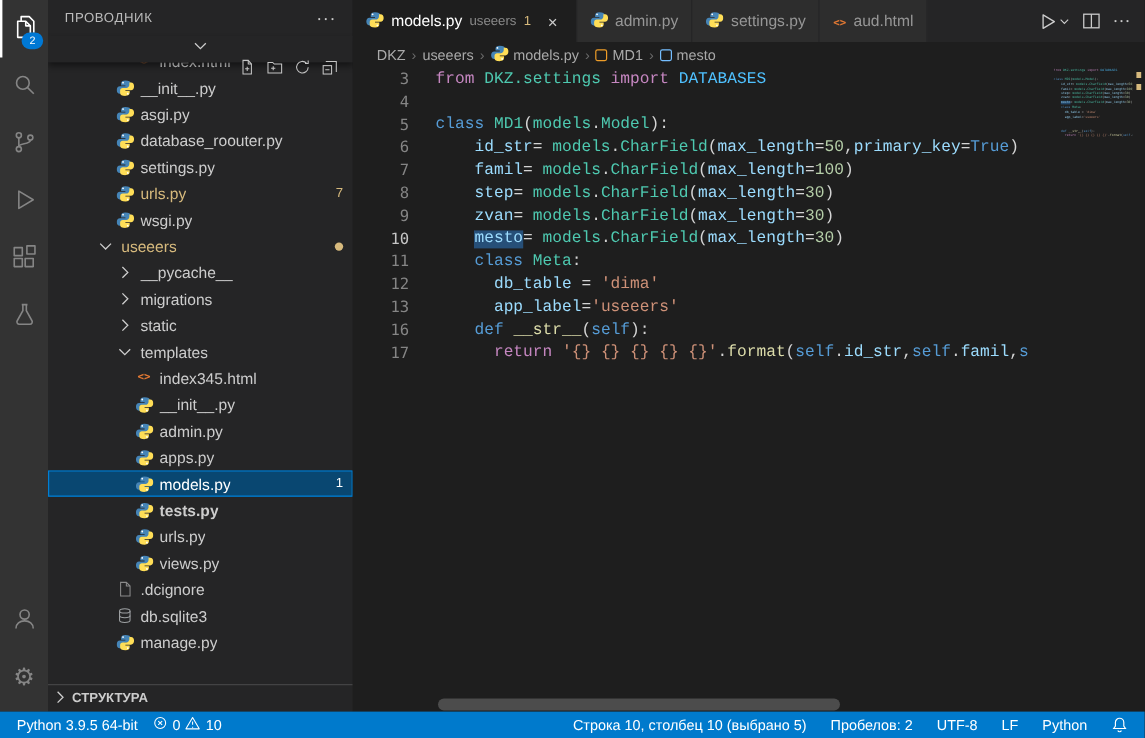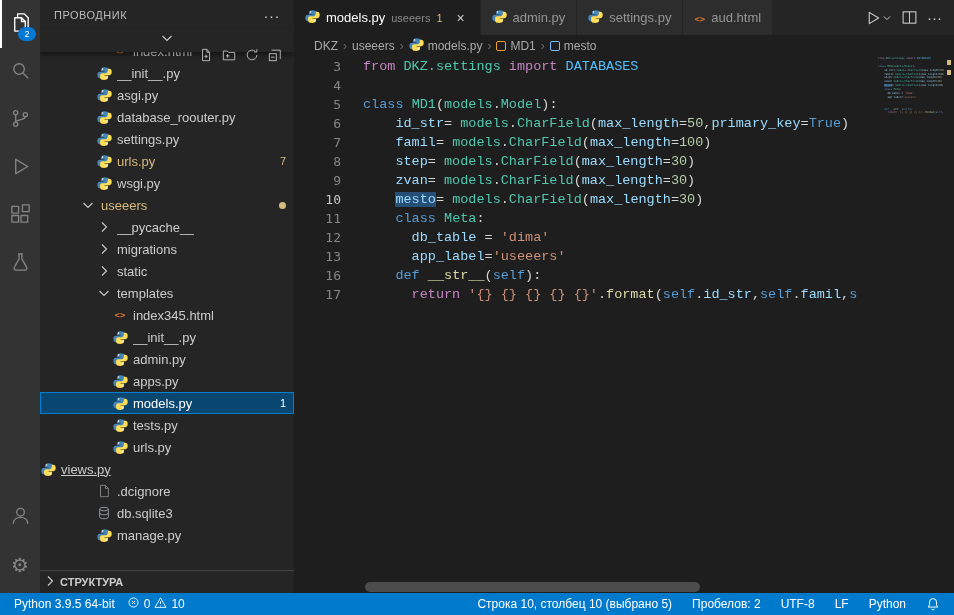--- a/index.html
+++ b/index.html
@@ -345,43 +345,43 @@
           <svg width="15" height="15" viewBox="0 0 16 16">
             <path fill="#4584b6" d="M7.9 1.2c-2.4 0-3.7.9-3.7 2.7v1.6h3.8v.7H3.1C1.4 6.2.3 7.5.3 9.6c0 2.1 1 3.4 2.7 3.4h1.5v-2c0-1.5 1.3-2.8 2.8-2.8h3.1c1.3 0 2.3-1 2.3-2.3V3.9c0-1.8-1.5-2.7-4.8-2.7z"></path>
             <circle fill="#ffffff" cx="5.9" cy="3.1" r=".8"></circle>
             <path fill="#ffde57" d="M8.1 14.8c2.4 0 3.7-.9 3.7-2.7v-1.6H8v-.7h4.9c1.7 0 2.8-1.3 2.8-3.4 0-2.1-1-3.4-2.7-3.4h-1.5v2c0 1.5-1.3 2.8-2.8 2.8H5.6c-1.3 0-2.3 1-2.3 2.3v2.1c0 1.8 1.5 2.7 4.8 2.7z"></path>
             <circle fill="#ffffff" cx="10.1" cy="12.9" r=".8"></circle>
           </svg>
         </span>
         <span class="lbl">models.py</span>
         <span class="badge">1</span>
       </div>
+      <div class="row" style="padding-left: 72px; font-weight: bold;">
+        <span class="ficon">
+          <svg width="15" height="15" viewBox="0 0 16 16">
+            <path fill="#4584b6" d="M7.9 1.2c-2.4 0-3.7.9-3.7 2.7v1.6h3.8v.7H3.1C1.4 6.2.3 7.5.3 9.6c0 2.1 1 3.4 2.7 3.4h1.5v-2c0-1.5 1.3-2.8 2.8-2.8h3.1c1.3 0 2.3-1 2.3-2.3V3.9c0-1.8-1.5-2.7-4.8-2.7z"></path>
+            <circle fill="#ffffff" cx="5.9" cy="3.1" r=".8"></circle>
+            <path fill="#ffde57" d="M8.1 14.8c2.4 0 3.7-.9 3.7-2.7v-1.6H8v-.7h4.9c1.7 0 2.8-1.3 2.8-3.4 0-2.1-1-3.4-2.7-3.4h-1.5v2c0 1.5-1.3 2.8-2.8 2.8H5.6c-1.3 0-2.3 1-2.3 2.3v2.1c0 1.8 1.5 2.7 4.8 2.7z"></path>
+            <circle fill="#ffffff" cx="10.1" cy="12.9" r=".8"></circle>
+          </svg>
+        </span>
+        <span class="lbl">tests.py</span>
+      </div>
       <div class="row" style="padding-left: 72px;">
         <span class="ficon">
           <svg width="15" height="15" viewBox="0 0 16 16">
             <path fill="#4584b6" d="M7.9 1.2c-2.4 0-3.7.9-3.7 2.7v1.6h3.8v.7H3.1C1.4 6.2.3 7.5.3 9.6c0 2.1 1 3.4 2.7 3.4h1.5v-2c0-1.5 1.3-2.8 2.8-2.8h3.1c1.3 0 2.3-1 2.3-2.3V3.9c0-1.8-1.5-2.7-4.8-2.7z"></path>
             <circle fill="#ffffff" cx="5.9" cy="3.1" r=".8"></circle>
             <path fill="#ffde57" d="M8.1 14.8c2.4 0 3.7-.9 3.7-2.7v-1.6H8v-.7h4.9c1.7 0 2.8-1.3 2.8-3.4 0-2.1-1-3.4-2.7-3.4h-1.5v2c0 1.5-1.3 2.8-2.8 2.8H5.6c-1.3 0-2.3 1-2.3 2.3v2.1c0 1.8 1.5 2.7 4.8 2.7z"></path>
             <circle fill="#ffffff" cx="10.1" cy="12.9" r=".8"></circle>
           </svg>
         </span>
-        <span class="lbl">tests.py</span>
+        <span class="lbl">urls.py</span>
       </div>
       <div class="row" style="padding-left: 72px;">
-        <span class="ficon">
-          <svg width="15" height="15" viewBox="0 0 16 16">
-            <path fill="#4584b6" d="M7.9 1.2c-2.4 0-3.7.9-3.7 2.7v1.6h3.8v.7H3.1C1.4 6.2.3 7.5.3 9.6c0 2.1 1 3.4 2.7 3.4h1.5v-2c0-1.5 1.3-2.8 2.8-2.8h3.1c1.3 0 2.3-1 2.3-2.3V3.9c0-1.8-1.5-2.7-4.8-2.7z"></path>
-            <circle fill="#ffffff" cx="5.9" cy="3.1" r=".8"></circle>
-            <path fill="#ffde57" d="M8.1 14.8c2.4 0 3.7-.9 3.7-2.7v-1.6H8v-.7h4.9c1.7 0 2.8-1.3 2.8-3.4 0-2.1-1-3.4-2.7-3.4h-1.5v2c0 1.5-1.3 2.8-2.8 2.8H5.6c-1.3 0-2.3 1-2.3 2.3v2.1c0 1.8 1.5 2.7 4.8 2.7z"></path>
-            <circle fill="#ffffff" cx="10.1" cy="12.9" r=".8"></circle>
-          </svg>
-        </span>
-        <span class="lbl">urls.py</span>
-      </div>
-      <div class="row" style=" text-decoration: underline;">
         <span class="ficon">
           <svg width="15" height="15" viewBox="0 0 16 16">
             <path fill="#4584b6" d="M7.9 1.2c-2.4 0-3.7.9-3.7 2.7v1.6h3.8v.7H3.1C1.4 6.2.3 7.5.3 9.6c0 2.1 1 3.4 2.7 3.4h1.5v-2c0-1.5 1.3-2.8 2.8-2.8h3.1c1.3 0 2.3-1 2.3-2.3V3.9c0-1.8-1.5-2.7-4.8-2.7z"></path>
             <circle fill="#ffffff" cx="5.9" cy="3.1" r=".8"></circle>
             <path fill="#ffde57" d="M8.1 14.8c2.4 0 3.7-.9 3.7-2.7v-1.6H8v-.7h4.9c1.7 0 2.8-1.3 2.8-3.4 0-2.1-1-3.4-2.7-3.4h-1.5v2c0 1.5-1.3 2.8-2.8 2.8H5.6c-1.3 0-2.3 1-2.3 2.3v2.1c0 1.8 1.5 2.7 4.8 2.7z"></path>
             <circle fill="#ffffff" cx="10.1" cy="12.9" r=".8"></circle>
           </svg>
         </span>
         <span class="lbl">views.py</span>
       </div>

